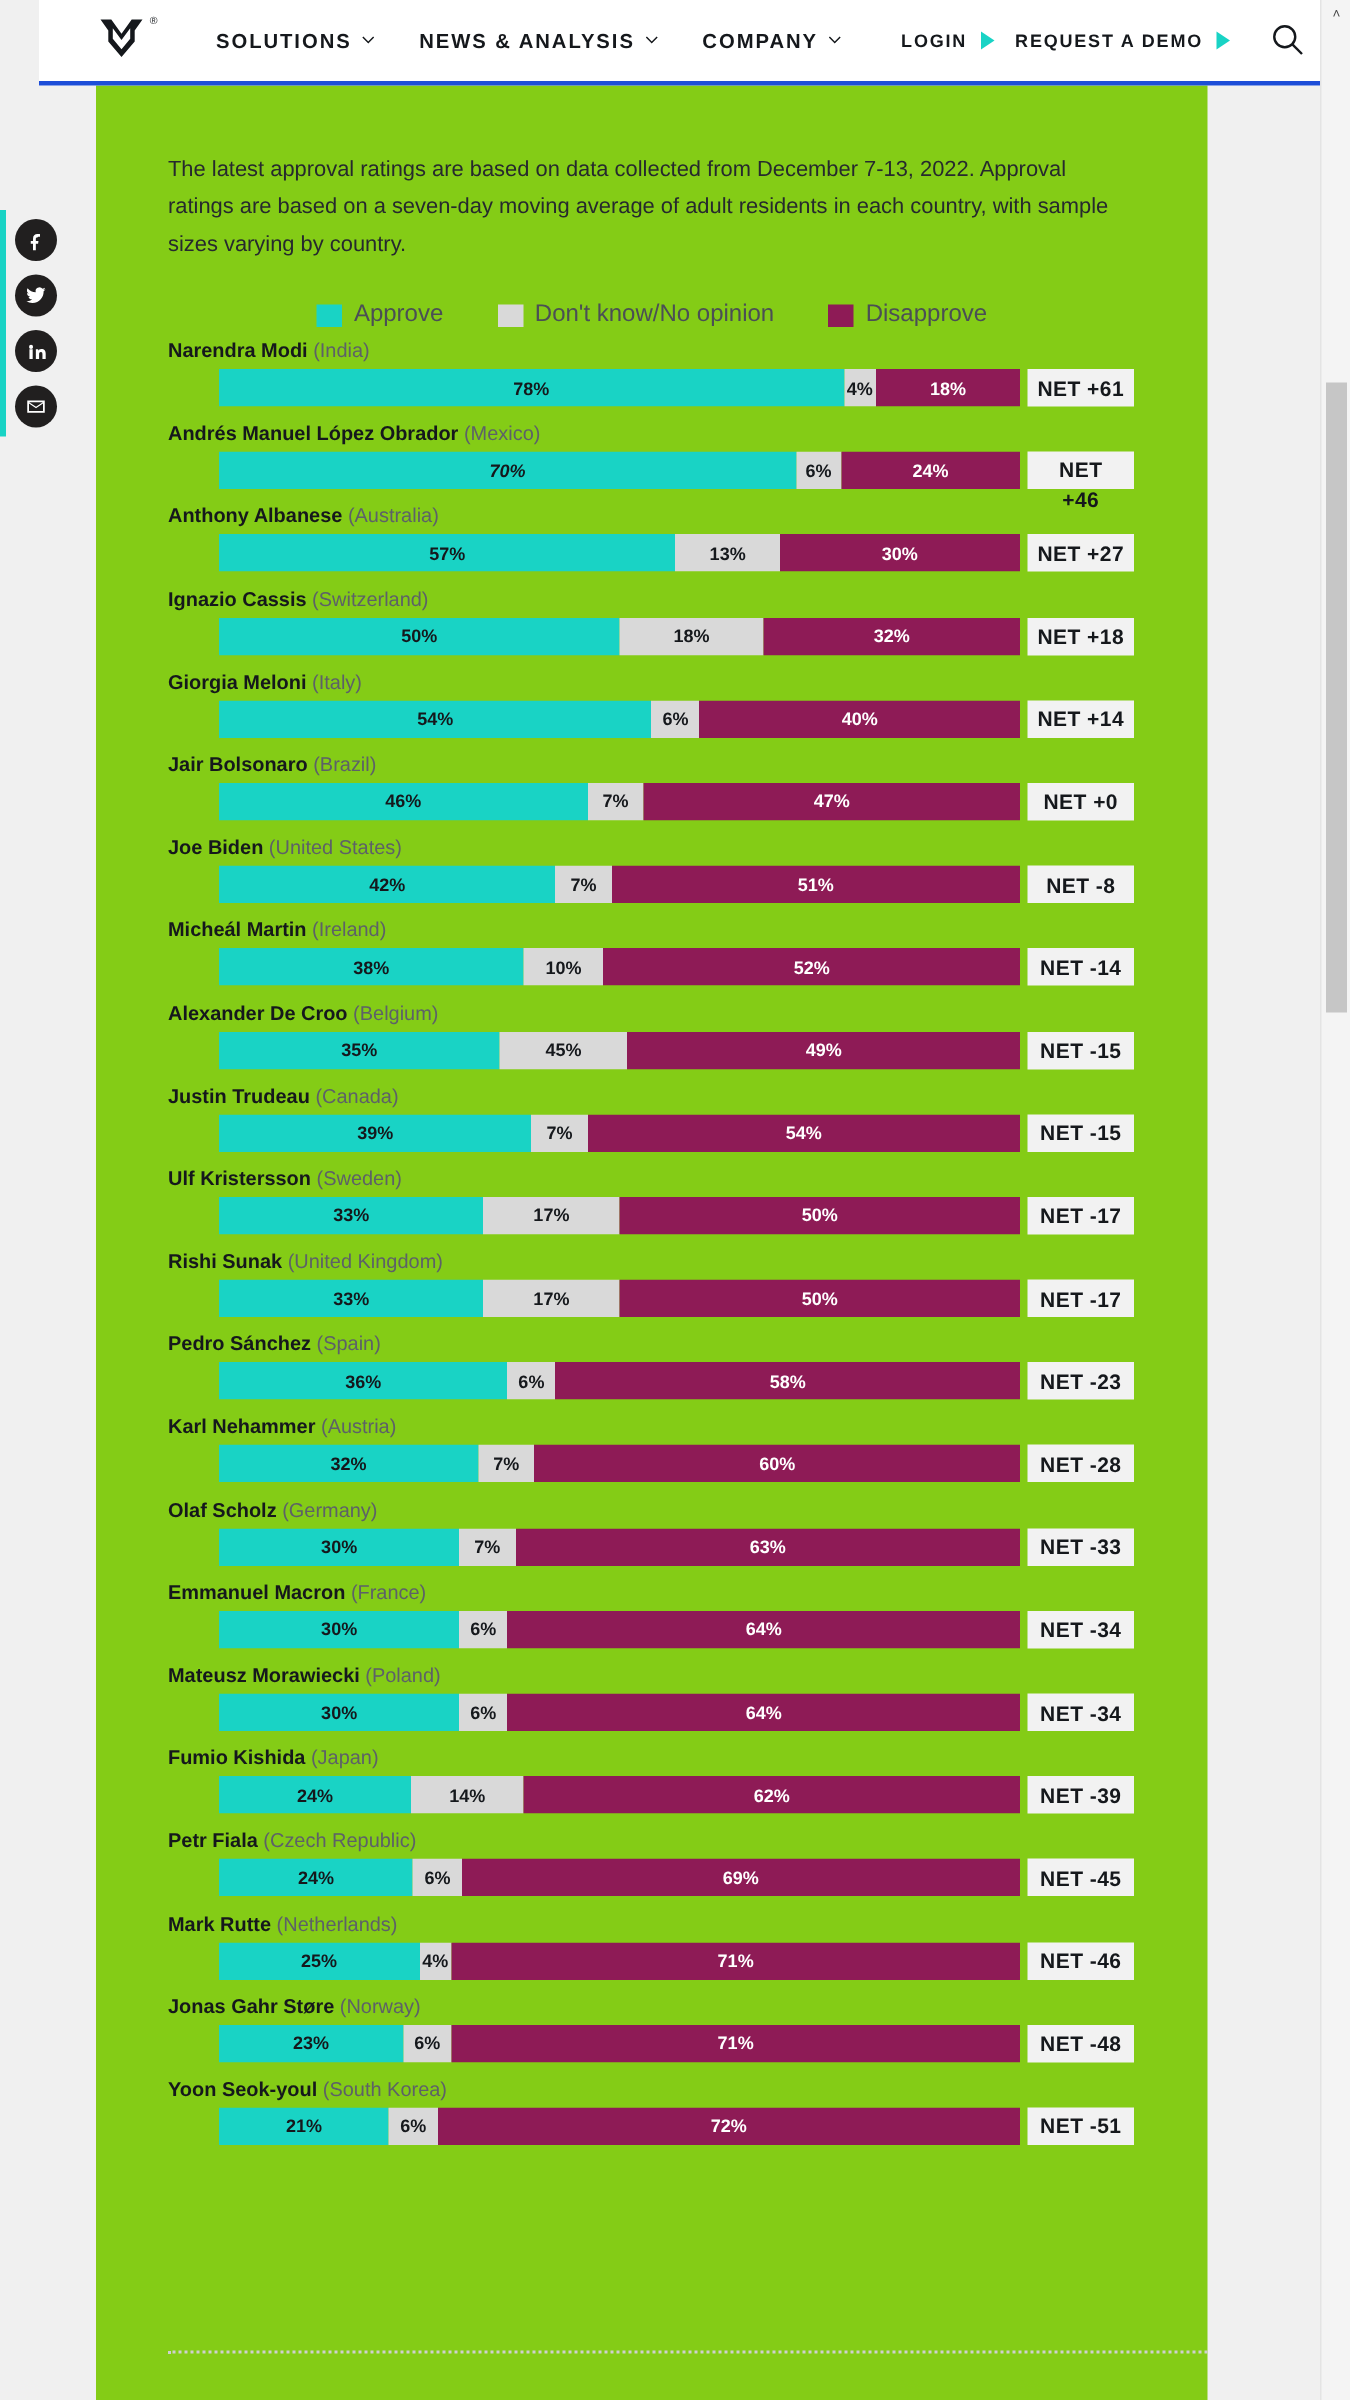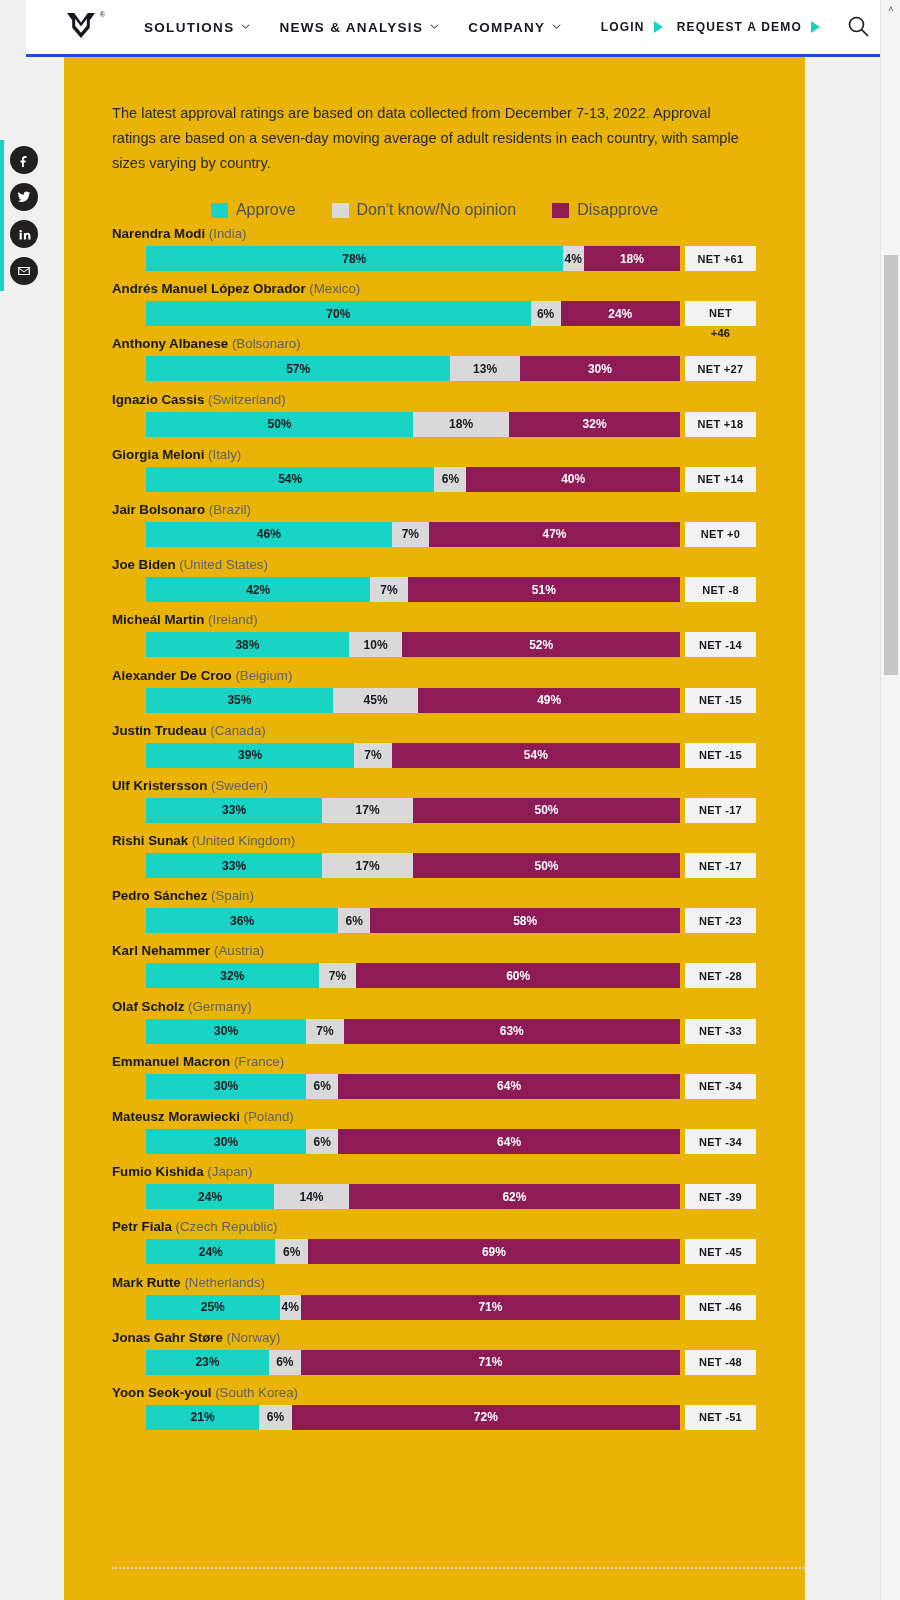--- a/index.html
+++ b/index.html
@@ -11,21 +11,21 @@
     overflow:hidden;
   }
 
   
   .page-canvas{
     position:absolute; left:0; top:0; width:880px; height:1600px;
     background:#f0f0f0;
   }
   .article-card{
     position:absolute; left:64px; top:0; width:741px; min-height:1600px;
-    background:#eab308;
+    background:#84cc16;
   }
 
   
   .cut-title{
     position:absolute; left:0; top:-18px; width:741px;
     text-align:center;
     font-family:"Liberation Serif", serif;
     font-size:34px; font-weight:700; color:#15181c;
     white-space:nowrap; overflow:hidden; height:70px; line-height:70px;
   }
@@ -113,21 +113,21 @@
   .seg{
     display:flex; align-items:center; justify-content:center;
     font-size:12px; font-weight:700; overflow:hidden; white-space:nowrap;
   }
   .seg.approve{ background:#19d3c5; color:#15181c; }
   .seg.neutral{ background:#d9d9d9; color:#15181c; }
   .seg.disapprove{ background:#8e1b56; color:#ffffff; }
 
   .net{
     width:71px; margin-left:5px; background:#f2f2f2; color:#15181c;
-    font-size:11px; font-weight:700; letter-spacing:0.3px;
+    font-size:14px; font-weight:700; letter-spacing:0.3px;
     display:flex; align-items:center; justify-content:center;
     text-align:center; line-height:20px;
   }
   .net.wrap{ align-items:flex-start; padding-top:2px; }
   .net.wrap .net-inner{ display:block; }
 
   
   .dotted-rule{
     position:absolute; left:48px; top:1567px; width:693px; height:1px;
     border-top:2px dotted #cfcfcf;
@@ -182,34 +182,34 @@
               <div class="seg neutral" style="width: 22.72px;">4%</div>
               <div class="seg disapprove" style="width: 102.24px;">18%</div>
             </div>
             <div class="net">NET +61</div>
           </div>
         </div>
         <div class="row">
           <div class="row-name"><b>Andrés Manuel López Obrador</b><span class="country"> (Mexico)</span></div>
           <div class="row-body">
             <div class="bar">
-              <div class="seg approve" style="width: 439px;">70%</div>
+              <div class="seg approve" style="width: 439px; font-style: italic;">70%</div>
               <div class="seg neutral" style="width: 34.08px;">6%</div>
               <div class="seg disapprove" style="width: 136.32px;">24%</div>
             </div>
             <div class="net wrap">
               <span class="net-inner">
                 <span style="display: block;">NET</span>
                 <span style="display: block;">+46</span>
               </span>
             </div>
           </div>
         </div>
         <div class="row">
-          <div class="row-name"><b>Anthony Albanese</b><span class="country"> (Bolsonaro)</span></div>
+          <div class="row-name"><b>Anthony Albanese</b><span class="country"> (Australia)</span></div>
           <div class="row-body">
             <div class="bar">
               <div class="seg approve" style="width: 323.76px;">57%</div>
               <div class="seg neutral" style="width: 73.84px;">13%</div>
               <div class="seg disapprove" style="width: 170.4px;">30%</div>
             </div>
             <div class="net">NET +27</div>
           </div>
         </div>
         <div class="row">

